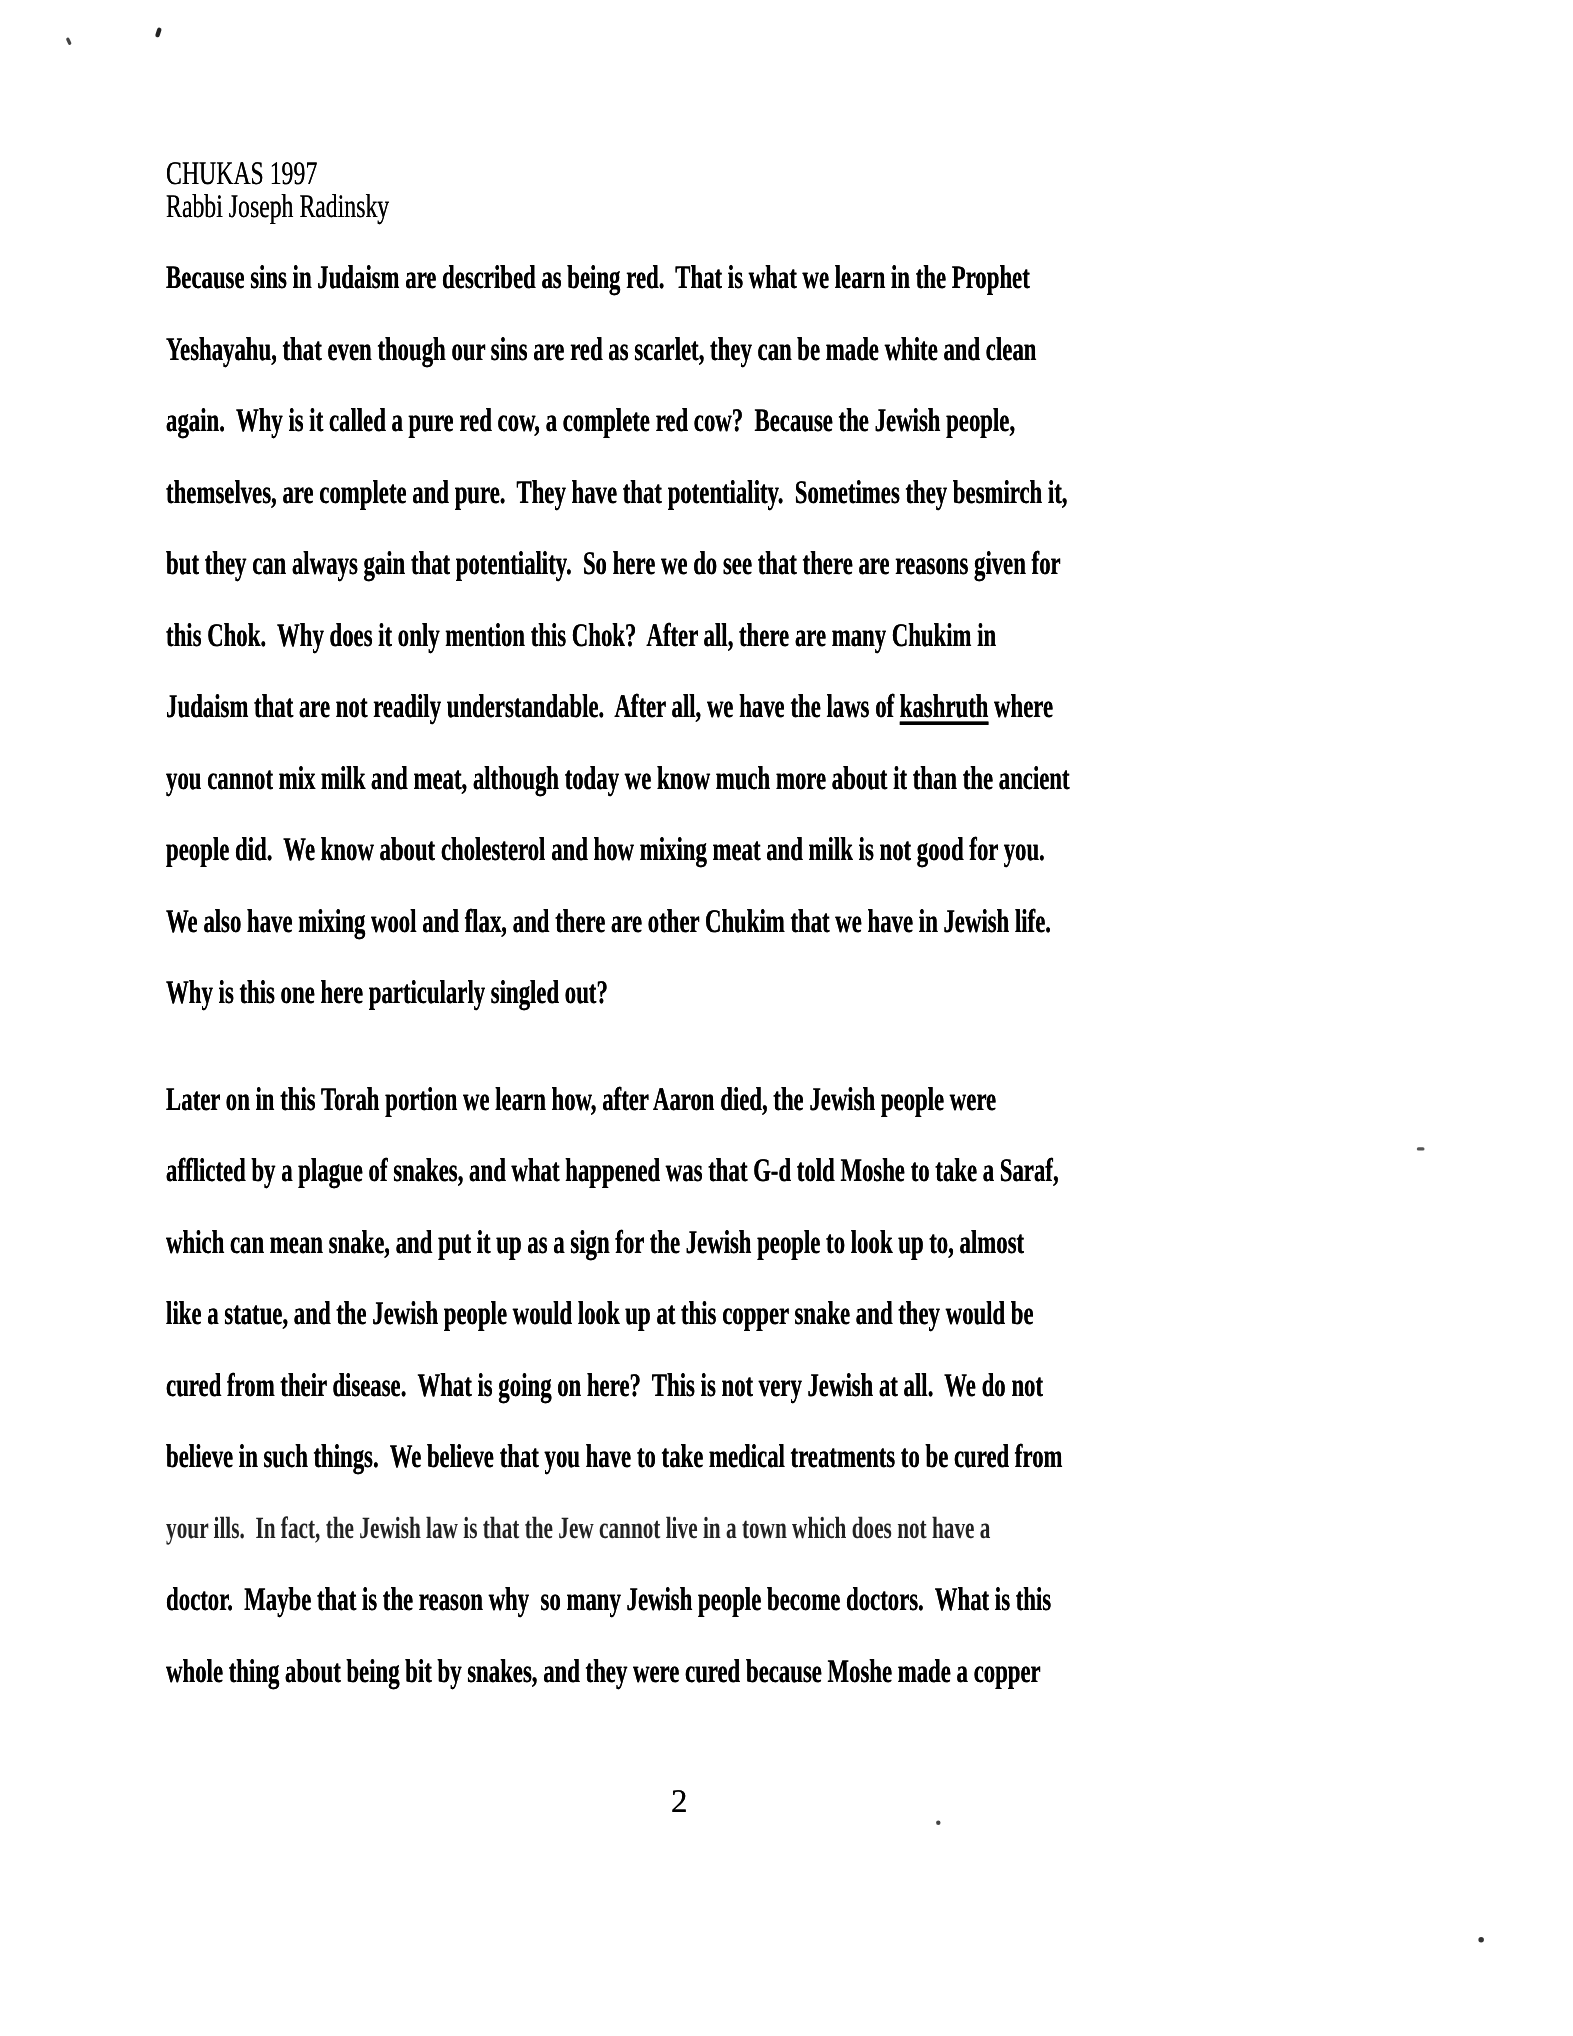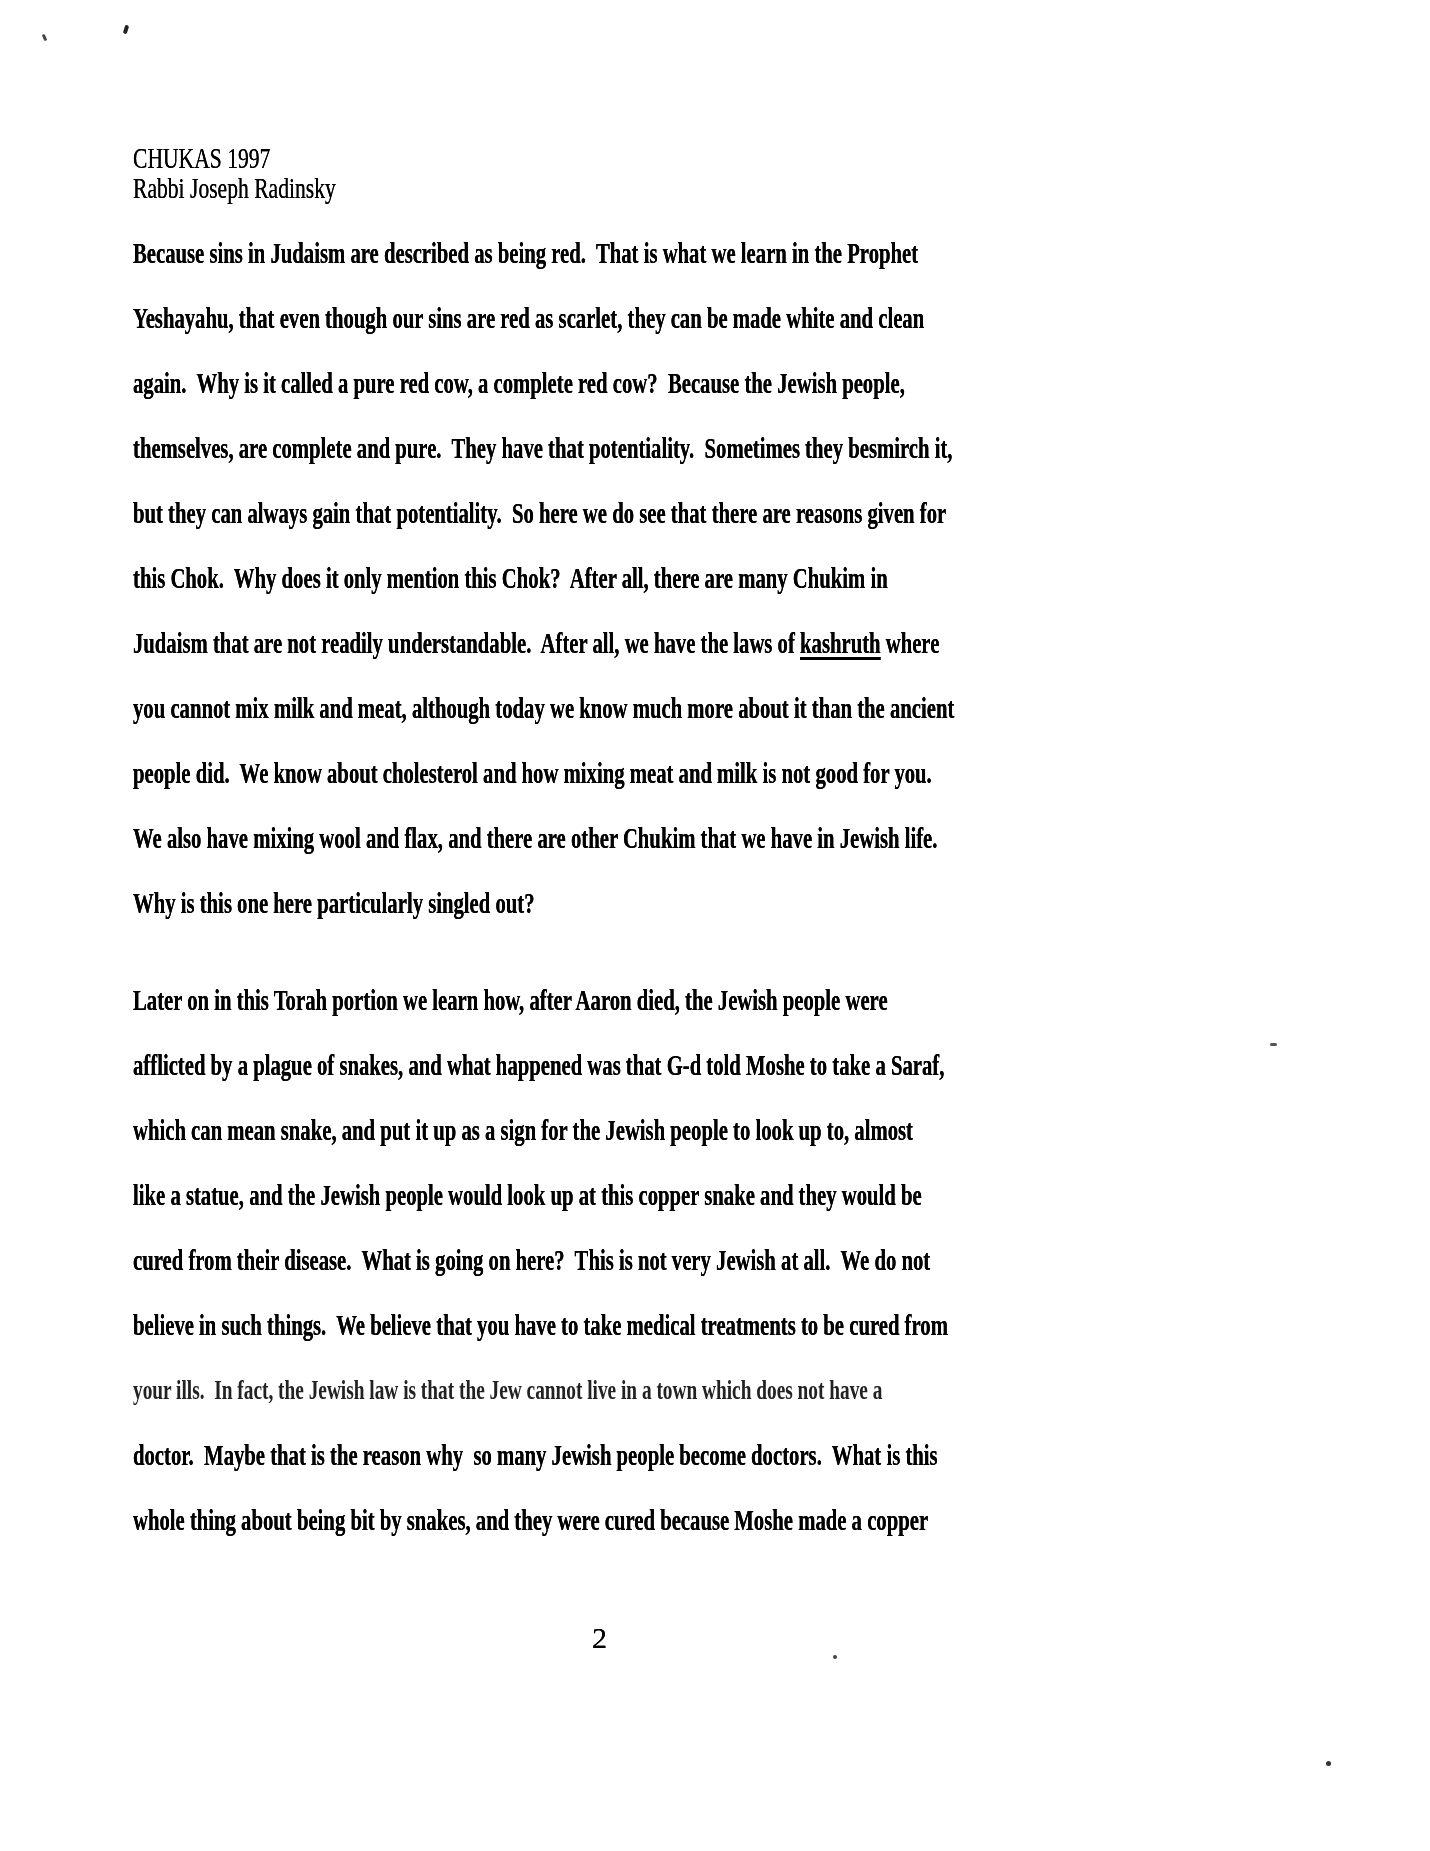--- a/index.html
+++ b/index.html
@@ -4,21 +4,21 @@
 <style>
   html, body { margin: 0; padding: 0; }
   body {
     width: 1430px; height: 1851px;
     background: #ffffff;
     position: relative;
     overflow: hidden;
     font-family: "Liberation Serif", serif;
     color: #000;
   }
-  .page { position: absolute; inset: 0; }
+  .page { position: absolute; inset: 0; margin-left: 18px; }
 
   .header { position: absolute; left: 133px; top: 143px; }
   .hline {
     height: 30px; line-height: 30px;
     font-size: 30px; white-space: pre;
     transform: scaleX(0.72); transform-origin: 0 50%;
     text-shadow: 0 0 0.6px #000;
   }
 
   .para { position: absolute; left: 133px; width: 1297px; font-weight: bold; }

